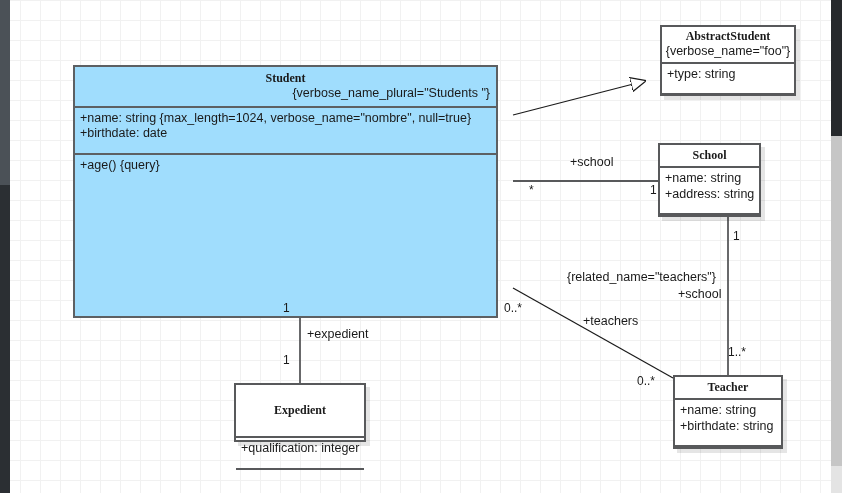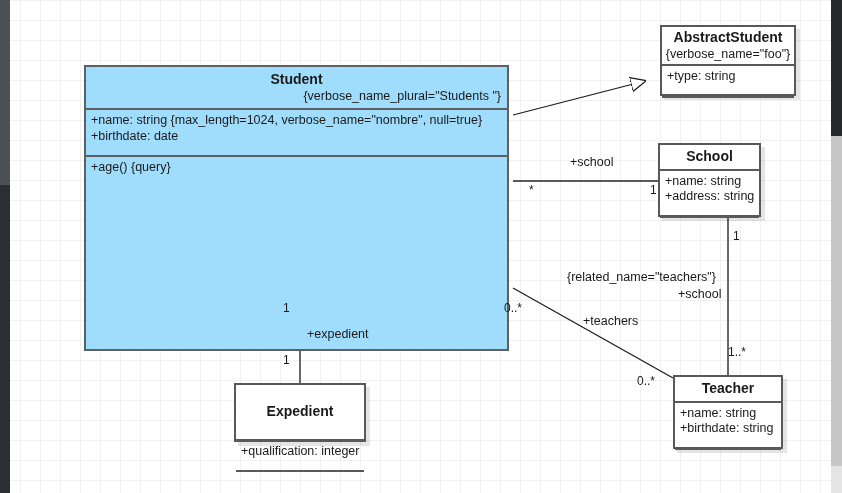--- a/index.html
+++ b/index.html
@@ -71,23 +71,24 @@
     border: 2px solid #5d6063;
   }
   .uml-head {
     padding: 4px 6px 4px 6px;
     border-bottom: 2px solid #58595b;
     text-align: center;
   }
   .uml-class.highlight .uml-head { border-bottom: 2px solid #5d6063; }
   .uml-title {
     font-weight: bold;
-    font-size: 14px;
+    font-size: 12px;
     display: block;
     text-align: center;
+    font-family: Liberation Serif, serif;
   }
   .uml-stereo {
     display: block;
     font-size: 12.5px;
     font-weight: normal;
   }
   .uml-stereo.right { text-align: right; }
   .uml-attrs {
     padding: 3px 4px 11px 5px;
     border-bottom: 2px solid #58595b;
@@ -140,21 +141,21 @@
 
     <g>
       <line x1="728" y1="217" x2="728" y2="377" stroke="#58595b" stroke-width="1.8"></line>
     </g>
 
     <g>
       <line x1="300" y1="289" x2="300" y2="383" stroke="#58595b" stroke-width="1.8"></line>
     </g>
   </svg>
 
-  <div class="uml-class highlight" style="left:84px; top:65px; width:425px; height:286px;">
+  <div class="uml-class highlight" style="left:73px; top:65px; width:425px; height:253px;">
     <div class="uml-head">
       <span class="uml-title">Student</span>
       <span class="uml-stereo right">{verbose_name_plural="Students  "}</span>
     </div>
     <div class="uml-attrs">
       <div class="uml-row">+name: string {max_length=1024, verbose_name="nombre", null=true}</div>
       <div class="uml-row">+birthdate: date</div>
     </div>
     <div class="uml-ops">
       <div class="uml-row">+age() {query}</div>

